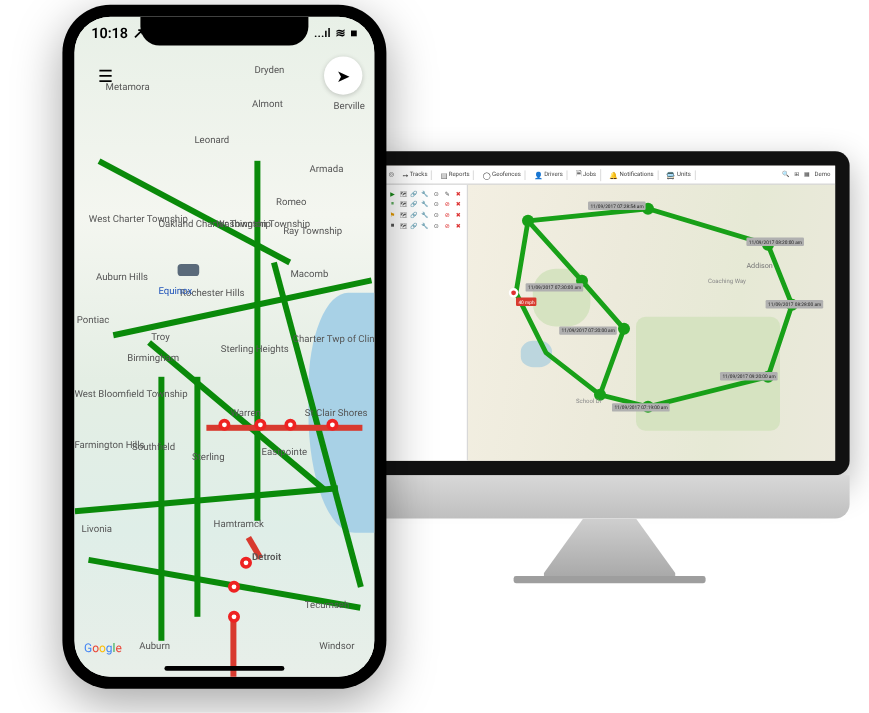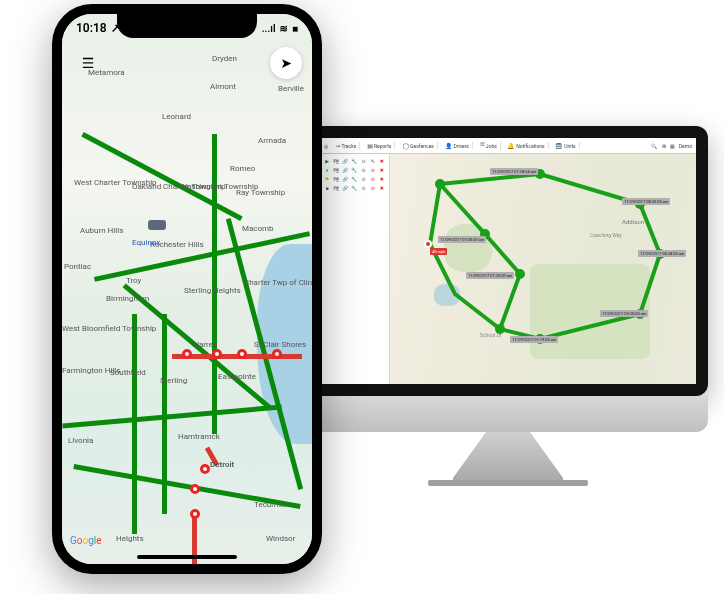--- a/index.html
+++ b/index.html
@@ -362,21 +362,21 @@
       <span class="city-label" style="left:130px;top:326px">Warren</span>
       <span class="city-label" style="left:192px;top:326px">St Clair Shores</span>
       <span class="city-label" style="left:0px;top:310px">West Bloomfield Township</span>
       <span class="city-label" style="left:48px;top:354px">Southfield</span>
       <span class="city-label" style="left:98px;top:362px">Sterling</span>
       <span class="city-label" style="left:156px;top:358px">Eastpointe</span>
       <span class="city-label" style="left:0px;top:352px">Farmington Hills</span>
       <span class="city-label" style="left:6px;top:422px">Livonia</span>
       <span class="city-label" style="left:148px;top:446px;font-weight:600">Detroit</span>
       <span class="city-label" style="left:116px;top:418px">Hamtramck</span>
-      <span class="city-label" style="left:54px;top:520px">Heights</span>
+      <span class="city-label" style="left:54px;top:520px">Auburn</span>
       <span class="city-label" style="left:192px;top:486px">Tecumseh</span>
       <span class="city-label" style="left:204px;top:520px">Windsor</span>
 
       <div style="position:absolute;left:86px;top:206px">
         <div style="width:18px;height:10px;background:#5a6a7a;border-radius:3px;margin:auto"></div>
       </div>
       <span class="vehicle-label" style="left:70px;top:224px">Equinox</span>
 
       <div class="google-badge">
         <span>G</span><span>o</span><span>o</span><span>g</span><span>l</span><span>e</span>

